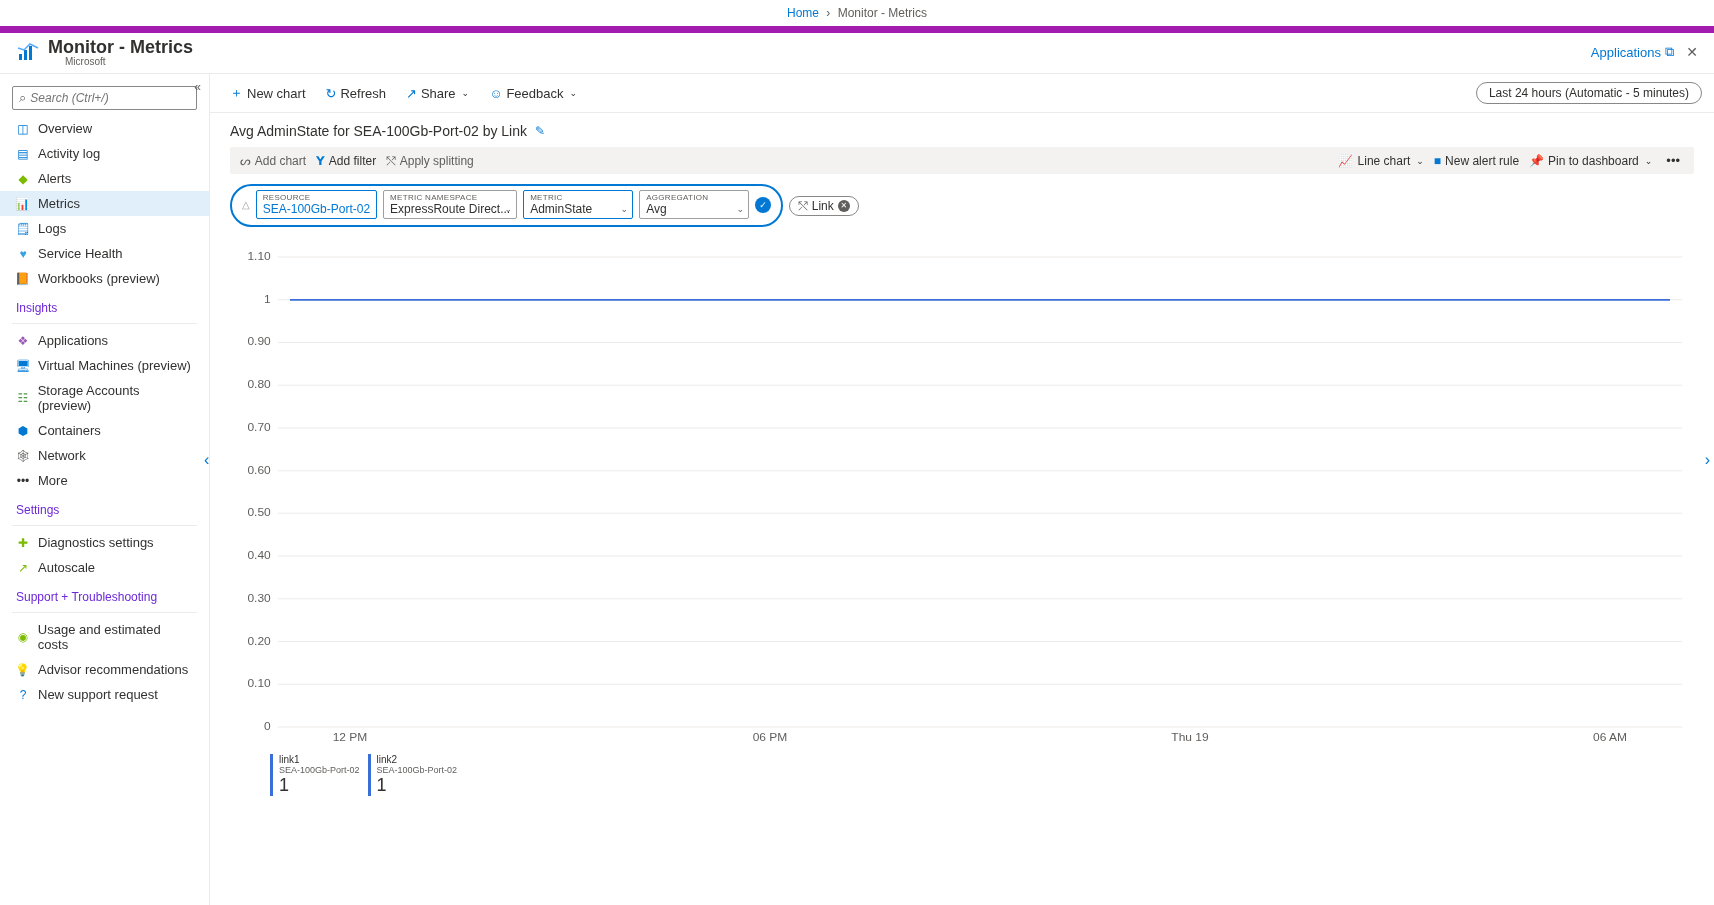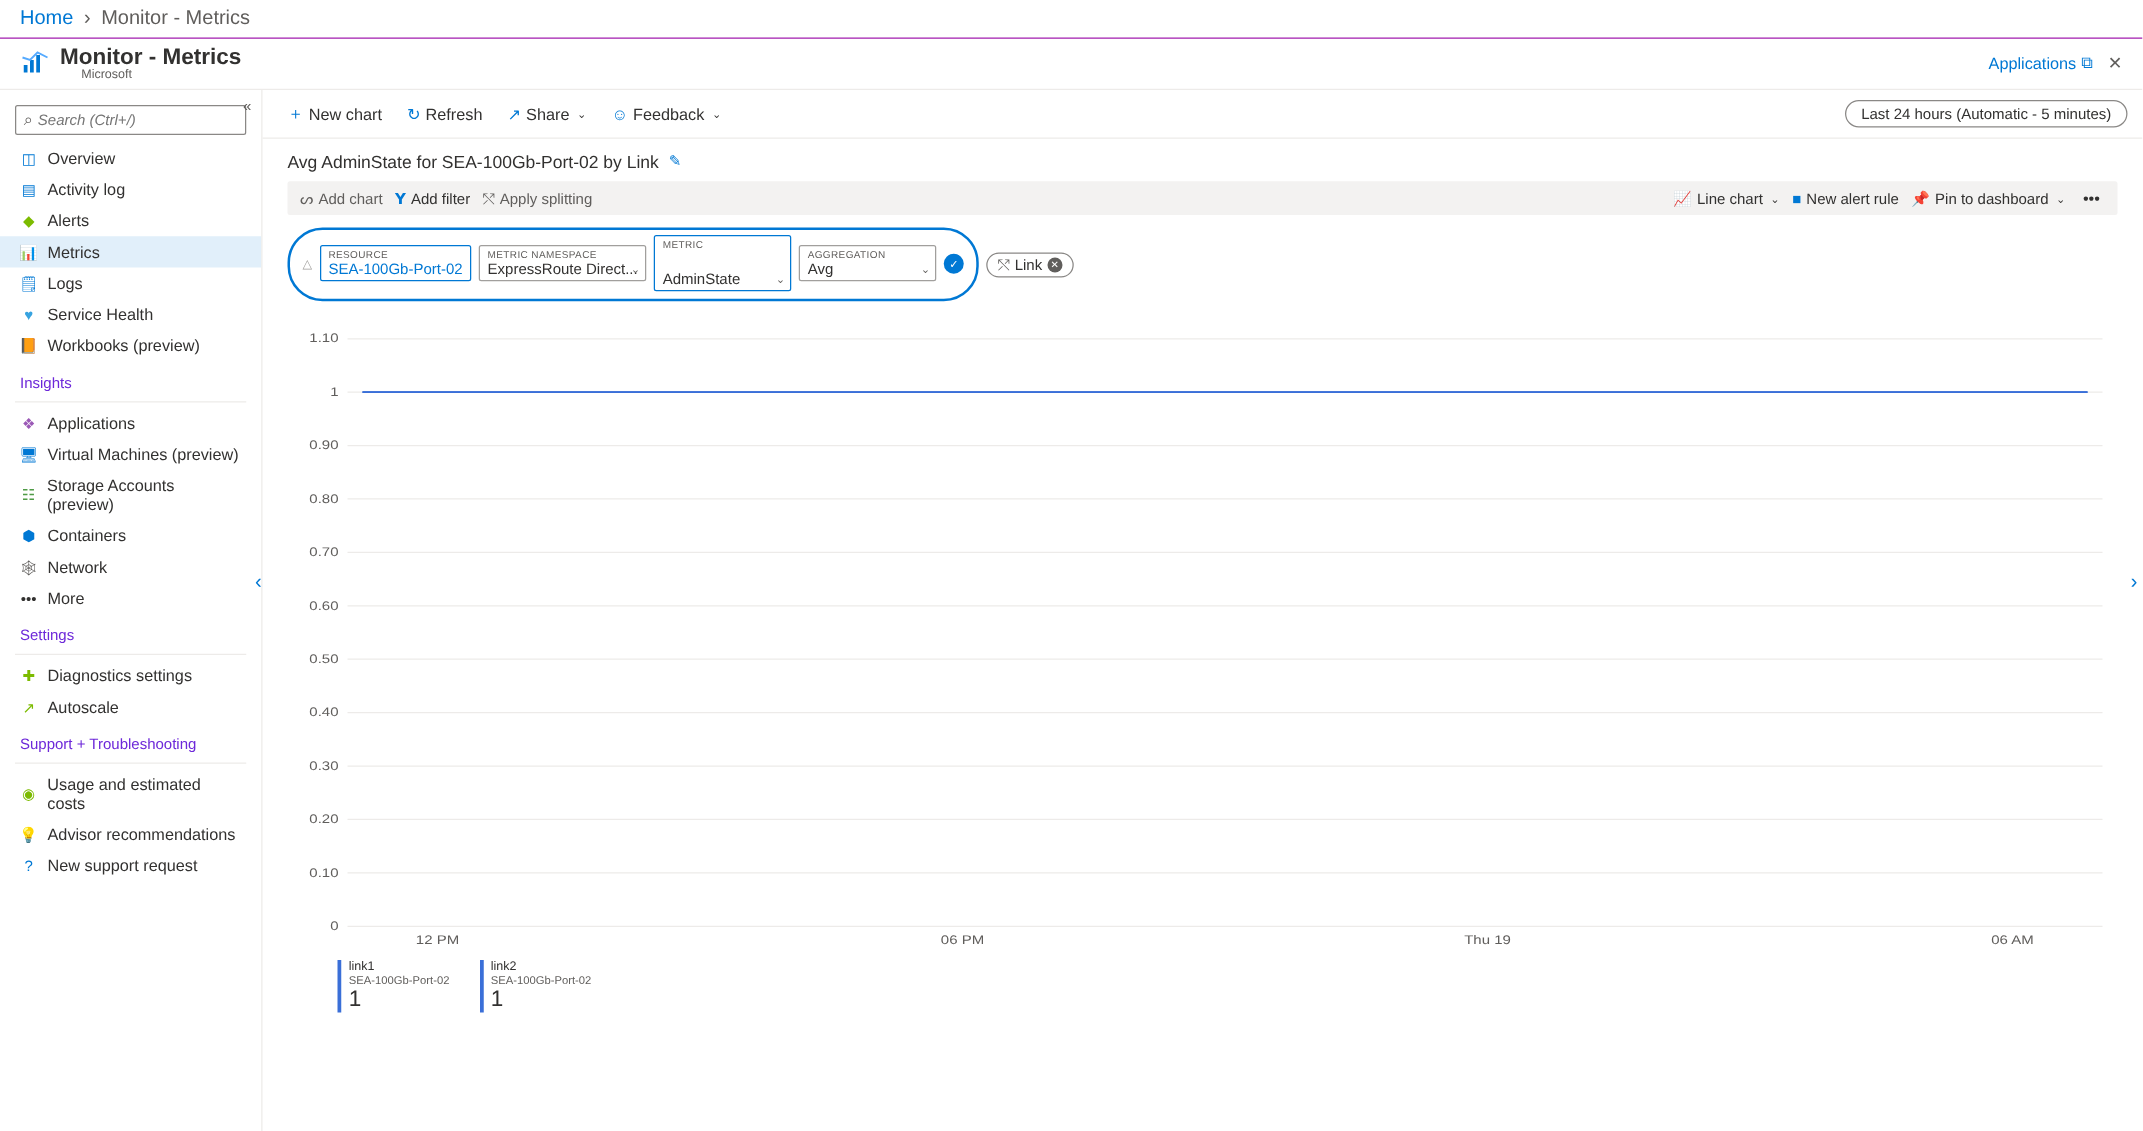--- a/index.html
+++ b/index.html
@@ -1,19 +1,19 @@
 <!DOCTYPE html>
 <html><head>
 <meta charset="utf-8">
 <style>
 * { box-sizing: border-box; margin: 0; padding: 0; }
 body { font-family: 'Segoe UI', Tahoma, sans-serif; font-size: 13px; color: #323130; background: #fff; }
 a { text-decoration: none; }
 
-.breadcrumb { padding: 6px 16px; font-size: 16px; color: #605e5c; border-bottom: 1px solid #a21caf; }
+.breadcrumb { padding: 6px 16px; font-size: 12px; color: #605e5c; border-bottom: 7px solid #a21caf; text-align: center; }
 .breadcrumb a { color: #0078d4; }
 .breadcrumb .sep { margin: 0 4px; }
 
 .header-row { display: flex; align-items: center; padding: 4px 16px 6px 16px; border-bottom: 1px solid #edebe9; }
 .header-row .logo-icon { width: 24px; height: 24px; margin-right: 8px; }
 .header-row .title-block { display: flex; flex-direction: column; }
 .header-row .title { font-size: 18px; font-weight: 600; }
 .header-row .subtitle { font-size: 10px; color: #605e5c; margin-top: -2px; padding-left: 17px; }
 .header-row .spacer { flex: 1; }
 .header-row .doc-link { color: #0078d4; font-size: 13px; display: flex; align-items: center; gap: 4px; }
@@ -47,38 +47,38 @@
 .cfg-btn { display: flex; align-items: center; gap: 4px; font-size: 12px; cursor: pointer; color: #605e5c; }
 .cfg-btn.enabled { color: #323130; }
 .cfg-btn .ic { color: #0078d4; }
 .config-bar .spacer { flex: 1; }
 .more-dots { cursor: pointer; padding: 0 4px; }
 
 .selector-row { display: flex; align-items: center; gap: 6px; margin-top: 10px; }
 .selector-pill { border: 2px solid #0078d4; border-radius: 28px; padding: 4px 10px 6px 10px; display: flex; align-items: center; gap: 6px; }
 .selector-pill .tri { color: #a19f9d; font-size: 10px; }
 .sel-field { display: flex; flex-direction: column; border: 1px solid #a19f9d; border-radius: 2px; padding: 2px 6px; min-width: 110px; position: relative; background: #fff; }
-.sel-field.metric { border-color: #0078d4; gap: 16px; }
+.sel-field.metric { border-color: #0078d4; }
 .sel-field.resource { border-color: #0078d4; }
 .sel-field .lbl { font-size: 8px; color: #605e5c; text-transform: uppercase; letter-spacing: 0.3px; }
 .sel-field .val { font-size: 12px; color: #323130; }
 .sel-field.resource .val { color: #0078d4; }
 .sel-field .chev { position: absolute; right: 4px; bottom: 4px; font-size: 9px; color: #605e5c; }
 .check-badge { width: 16px; height: 16px; background: #0078d4; border-radius: 50%; color: #fff; font-size: 9px; display: flex; align-items: center; justify-content: center; }
 .link-chip { border: 1px solid #8a8886; border-radius: 14px; padding: 2px 8px; font-size: 12px; display: flex; align-items: center; gap: 4px; }
 .link-chip .x { background: #605e5c; color: #fff; border-radius: 50%; width: 12px; height: 12px; font-size: 8px; display: flex; align-items: center; justify-content: center; }
 
 .chart-wrap { margin-top: 20px; position: relative; }
 .chart-svg { width: 100%; height: 500px; }
 .y-lbl { font-size: 10px; fill: #605e5c; }
 .x-lbl { font-size: 10px; fill: #605e5c; }
 .grid-line { stroke: #edebe9; stroke-width: 1; }
 .data-line { stroke: #3a6fd8; stroke-width: 1.5; fill: none; }
 
-.legend-row { display: flex; gap: 24px; margin-top: 4px; padding-left: 40px; }
+.legend-row { display: flex; gap: 8px; margin-top: 4px; padding-left: 40px; }
 .legend-item { border-left: 3px solid #3a6fd8; padding-left: 6px; }
 .legend-item .ln1 { font-size: 10px; }
 .legend-item .ln2 { font-size: 9px; color: #605e5c; }
 .legend-item .val { font-size: 18px; font-weight: 400; }
 
 .nav-arrow { position: absolute; top: 50%; transform: translateY(-50%); color: #0078d4; font-size: 16px; cursor: pointer; }
 .nav-arrow.left { left: -6px; }
 .nav-arrow.right { right: 4px; }
 </style>
 </head>

